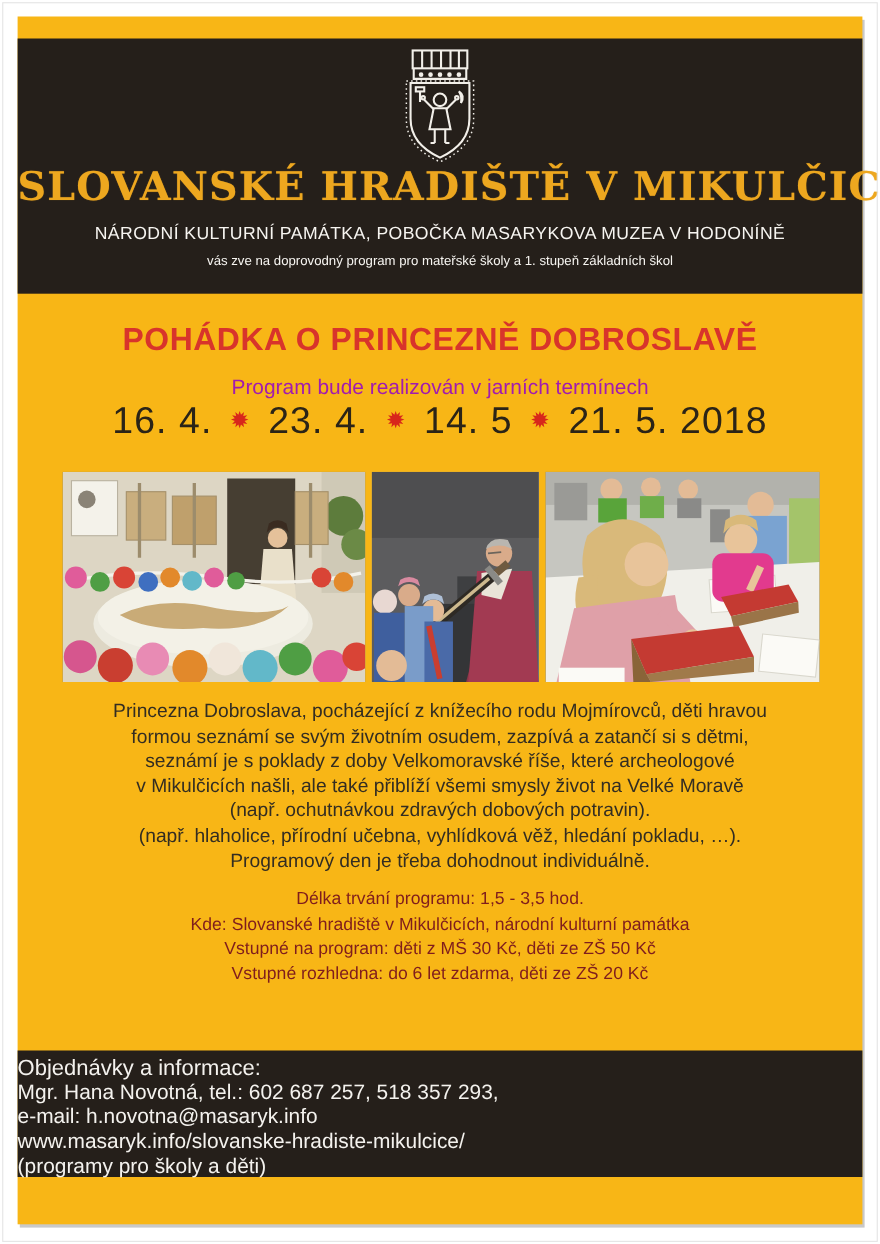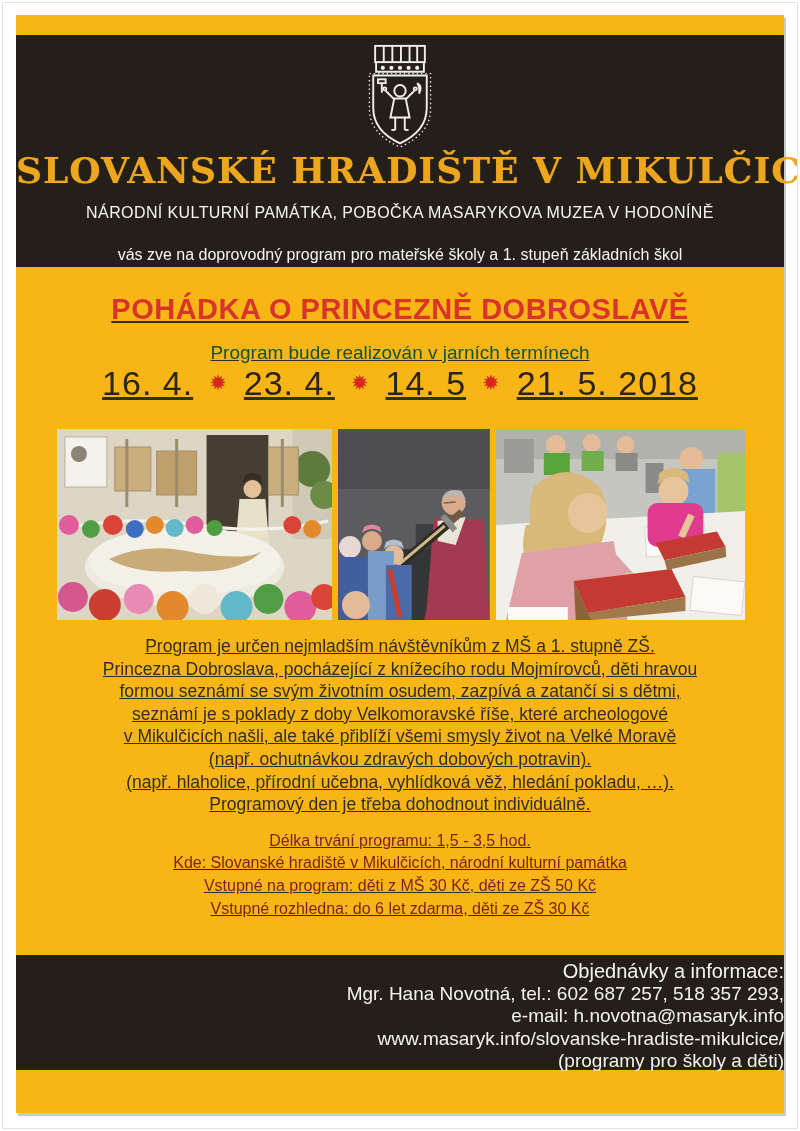--- a/index.html
+++ b/index.html
@@ -14,41 +14,41 @@
   .band-top { height:20px; flex:0 0 auto; }
   .band-bottom { flex:1 1 auto; }
 
   
   .header { height:232px; flex:0 0 auto; background:#251F1A; color:#fff; text-align:center; }
   .emblem { margin:8px auto 0; width:86px; height:102px; }
   .title { font-family:"DejaVu Serif", serif; font-weight:bold; font-size:36px; line-height:1.1;
            color:#EDA71F; letter-spacing:1px; white-space:nowrap; margin-top:6px;
            text-shadow:0 0 1px rgba(237,167,31,.5); }
   .sub1 { margin-top:13px; font-size:16px; letter-spacing:.4px; color:#f7f5f1;text-align:center; }
-  .sub2 { margin-top:24px; font-size:16px; color:#f7f5f1; }
+  .sub2 { margin-top:8px; font-size:12px; color:#f7f5f1; }
 
   
-  .middle { height:688px; flex:0 0 auto; text-align:center; color:#332D22;text-decoration:underline; }
+  .middle { height:688px; flex:0 0 auto; text-align:center; color:#332D22; }
   .event-title { margin-top:26px; font-size:29px; font-weight:bold; letter-spacing:.5px; color:#D8342B; }
-  .event-note { margin-top:16px; font-size:19px; color:#14532d; }
+  .event-note { margin-top:16px; font-size:19px; color:#a21caf; }
   .dates { font-size:34px; letter-spacing:1px; color:#2b2417; white-space:nowrap; }
   .dates .star { display:inline-block; font-size:21px; color:#D8271B; margin:0 16px; transform:translateY(-5px); }
 
   .photos { margin:26px 39px 0 41px; height:191px; display:flex; }
   .photo { height:191px; overflow:hidden; background:#888; }
   .photo svg { display:block; width:100%; height:100%; }
   .photo-1 { width:276px; margin-right:6px; }
   .photo-2 { width:152px; margin-right:6px; }
   .photo-3 { width:250px; }
 
   .desc { margin-top:15px; font-size:17.5px; line-height:22.6px; color:#332D22; }
   .details { margin-top:14px; font-size:16px; line-height:22.6px; color:#7f1d1d; }
 
   
-  .footer { height:115px; flex:0 0 auto; background:#251F1A; color:#f4f2ee; text-align:right;
+  .footer { height:115px; flex:0 0 auto; background:#251F1A; color:#f4f2ee; text-align:left;
             font-size:19px; line-height:22.6px; }
   .f-head { padding-top:5px; font-size:20px; }
 </style>
 </head>
 <body>
 
 <div class="canvas">
   <div class="poster">
 
     <div class="band-top"></div>
@@ -231,35 +231,34 @@
               <path d="M78 152 L176 140 L190 168 L92 184 Z" fill="#c43a32"></path>
               <path d="M92 184 L190 168 L190 182 L96 191 Z" fill="#a07a4a"></path>
               <path d="M78 152 L92 184 L96 191 L80 191 Z" fill="#8a6438"></path>
             </g>
             <rect x="12" y="178" width="60" height="13" fill="#fbfaf6"></rect>
           </svg>
         </div>
       </div>
 
       <div class="desc">
-        <div>Program je určen nejmladším návštěvníkům z MŠ a 1. stupně ZŠ.</div>
         <div>Princezna Dobroslava, pocházející z knížecího rodu Mojmírovců, děti hravou</div>
         <div>formou seznámí se svým životním osudem, zazpívá a zatančí si s dětmi,</div>
         <div>seznámí je s poklady z doby Velkomoravské říše, které archeologové</div>
         <div>v Mikulčicích našli, ale také přiblíží všemi smysly život na Velké Moravě</div>
         <div>(např. ochutnávkou zdravých dobových potravin).</div>
         <div>(např. hlaholice, přírodní učebna, vyhlídková věž, hledání pokladu, …).</div>
         <div>Programový den je třeba dohodnout individuálně.</div>
       </div>
 
       <div class="details">
         <div>Délka trvání programu: 1,5 - 3,5 hod.</div>
         <div>Kde: Slovanské hradiště v Mikulčicích, národní kulturní památka</div>
         <div>Vstupné na program: děti z MŠ 30 Kč, děti ze ZŠ 50 Kč</div>
-        <div>Vstupné rozhledna: do 6 let zdarma, děti ze ZŠ 30 Kč</div>
+        <div>Vstupné rozhledna: do 6 let zdarma, děti ze ZŠ 20 Kč</div>
       </div>
     </main>
 
     <footer class="footer">
       <div class="f-head">Objednávky a informace:</div>
       <div>Mgr. Hana Novotná, tel.: 602 687 257, 518 357 293,</div>
       <div>e-mail: h.novotna@masaryk.info</div>
       <div>www.masaryk.info/slovanske-hradiste-mikulcice/</div>
       <div>(programy pro školy a děti)</div>
     </footer>

